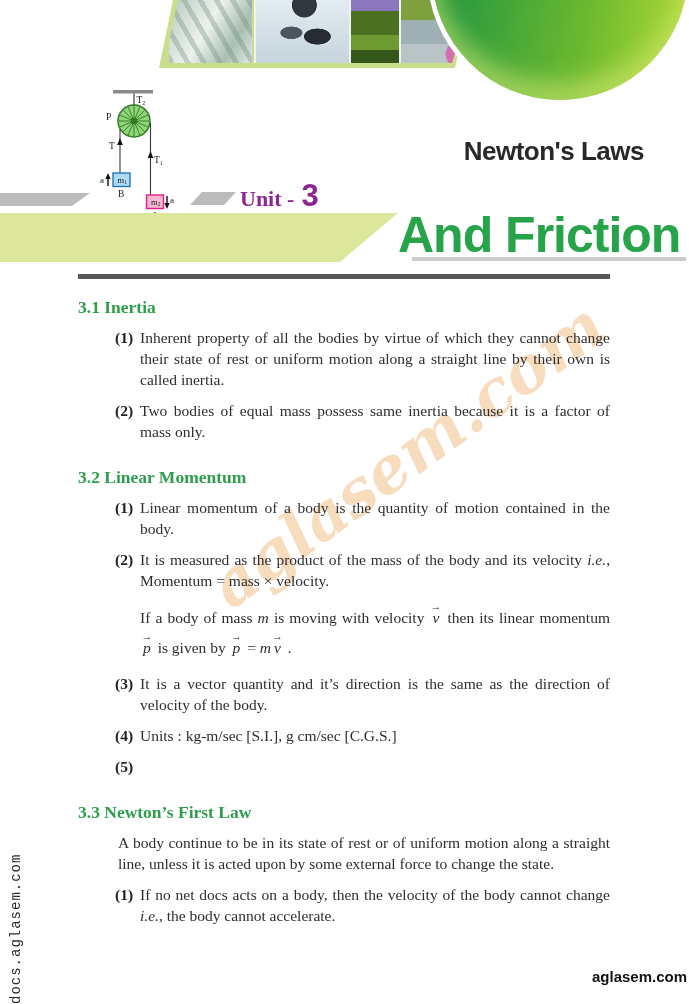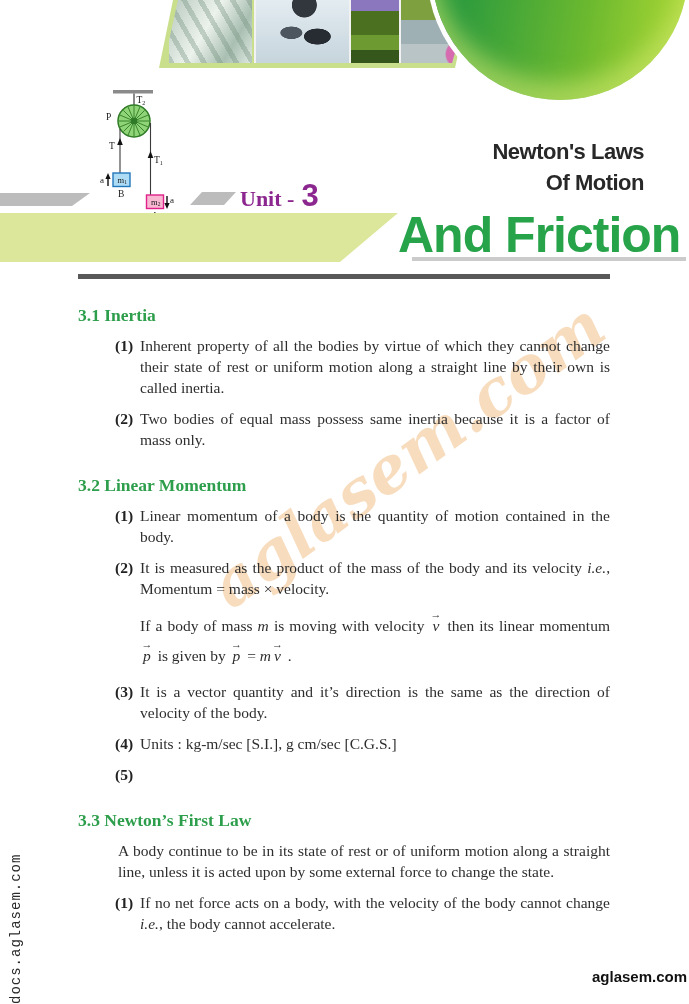--- a/index.html
+++ b/index.html
@@ -34,42 +34,42 @@
      clip-path:polygon(0 0,90px 0,72px 13px,0 13px);}
   .gray-bar-mid{position:absolute;left:190px;top:192px;width:46px;height:13px;background:#bcbcbc;
      clip-path:polygon(12px 0,46px 0,34px 13px,0 13px);}
   .unit{position:absolute;left:240px;top:178px;display:flex;align-items:baseline;gap:7px;
         color:#8d2790;font-weight:bold;justify-content:center;}
   .unit .u-label{font-size:22px;}
   .unit .u-num{font-size:31px;font-family:"Liberation Sans",sans-serif;font-weight:800;}
 
   
   .title-right{position:absolute;left:380px;top:136px;width:264px;text-align:right;
-      font-family:"Liberation Sans","DejaVu Sans",sans-serif;font-weight:600;font-size:22px;
+      font-family:"Liberation Sans","DejaVu Sans",sans-serif;font-weight:600;font-size:26px;
       line-height:31px;color:#282828;letter-spacing:-0.5px;}
   .green-band{position:absolute;left:0;top:213px;width:398px;height:49px;background:#dde79b;
       clip-path:polygon(0 0,398px 0,340px 49px,0 49px);}
   .and-friction{position:absolute;left:398px;top:206px;font-family:Liberation Sans, sans-serif;
       font-weight:800;font-size:50px;letter-spacing:-1px;color:#27a34a;}
   .underline-light{position:absolute;left:412px;top:257px;width:274px;height:4px;background:#cbcbcb;}
   .rule-dark{position:absolute;left:78px;top:274px;width:532px;height:5px;background:#585858;}
 
   
   .diagram{position:absolute;left:85px;top:85px;width:110px;height:135px;}
   .diagram text{font-family:"Liberation Serif","DejaVu Serif",serif;fill:#1a1a1a;}
 
   
   .watermark{position:absolute;left:230px;top:388px;width:470px;height:260px;pointer-events:none;z-index:0;}
   .watermark span{position:absolute;left:10px;top:160px;transform:rotate(-36deg);transform-origin:left bottom;
       font-family:"DejaVu Serif",serif;font-style:italic;font-weight:bold;font-size:64px;
       color:#eda95f;opacity:0.40;white-space:nowrap;}
 
   
   .content{position:absolute;left:78px;top:289px;width:532px;z-index:1;}
-  .sec-h{font-size:17.5px;font-weight:bold;color:#2d9e4b;margin:16px 0 9px 0;}
+  .sec-h{font-size:17.5px;font-weight:bold;color:#2d9e4b;margin:8px 0 9px 0;}
   .sec-h.gap{margin-top:25px;}
   .item{display:flex;padding-left:37px;margin:0 0 10px 0;font-size:15.5px;line-height:21px;}
   .item .inum{flex:none;width:25px;font-weight:bold;color:#222;}
   .item .itext{flex:1;text-align:justify;}
   .item.formula{line-height:30px;margin-top:12px;}
   .para{padding-left:40px;font-size:15.5px;line-height:21px;text-align:justify;margin:0 0 10px 0;}
   .it{font-style:italic;}
   sup{font-size:10px;}
   .vec{display:inline-block;position:relative;font-style:italic;margin:0 3px;}
   .vec .arr{position:absolute;top:-12px;left:50%;transform:translateX(-50%);font-size:11px;font-style:normal;}
@@ -138,21 +138,20 @@
 
   <div class="gray-bar-left"></div>
   <div class="gray-bar-mid"></div>
   <div class="unit">
     <span class="u-label">Unit -</span>
     <span class="u-num">3</span>
   </div>
 
   <div class="title-right">
     <div>Newton's Laws</div>
-    <div>Of Motion</div>
   </div>
   <div class="green-band"></div>
   <div class="and-friction">And Friction</div>
   <div class="underline-light"></div>
   <div class="rule-dark"></div>
 
   <div class="watermark">
     <span>aglasem.com</span>
   </div>
 
@@ -190,21 +189,21 @@
       <span class="itext"><span>Units : kg-m/sec [S.I.], g cm/sec [C.G.S.]</span></span>
     </div>
     <div class="item">
       <span class="inum">(5)</span>
     </div>
 
     <div class="sec-h gap">3.3 Newton’s First Law</div>
     <div class="para"><span>A body continue to be in its state of rest or of uniform motion along a straight line, unless it is acted upon by some external force to change the state.</span></div>
     <div class="item">
       <span class="inum">(1)</span>
-      <span class="itext"><span>If no net force acts on a body, with the velocity of the body cannot change </span><span class="it">i.e.</span><span>, the body cannot accelerate.</span></span>
+      <span class="itext"><span>If no net docs acts on a body, then the velocity of the body cannot change </span><span class="it">i.e.</span><span>, the body cannot accelerate.</span></span>
     </div>
 
   </div>
 
   <div class="side-vertical">docs.aglasem.com</div>
   <div class="footer-brand">aglasem.com</div>
 
 </div>
 
 </body></html>

